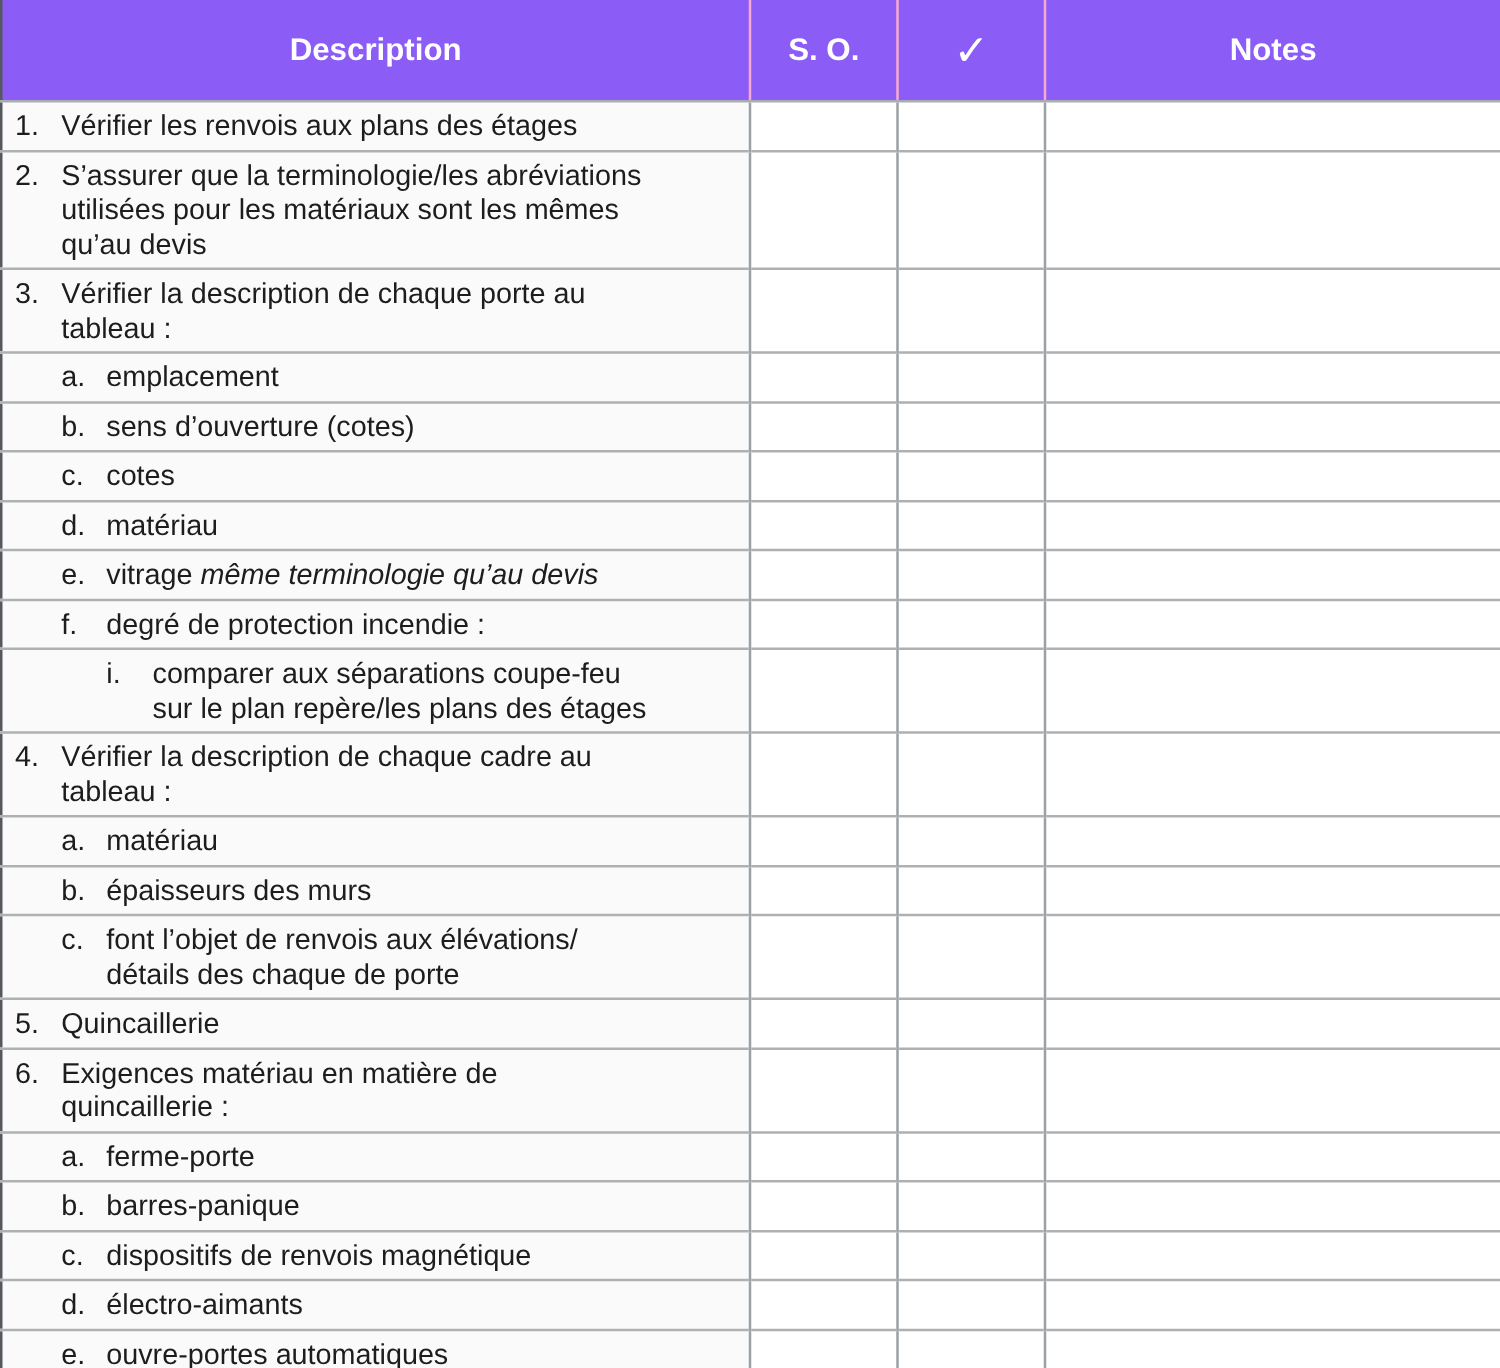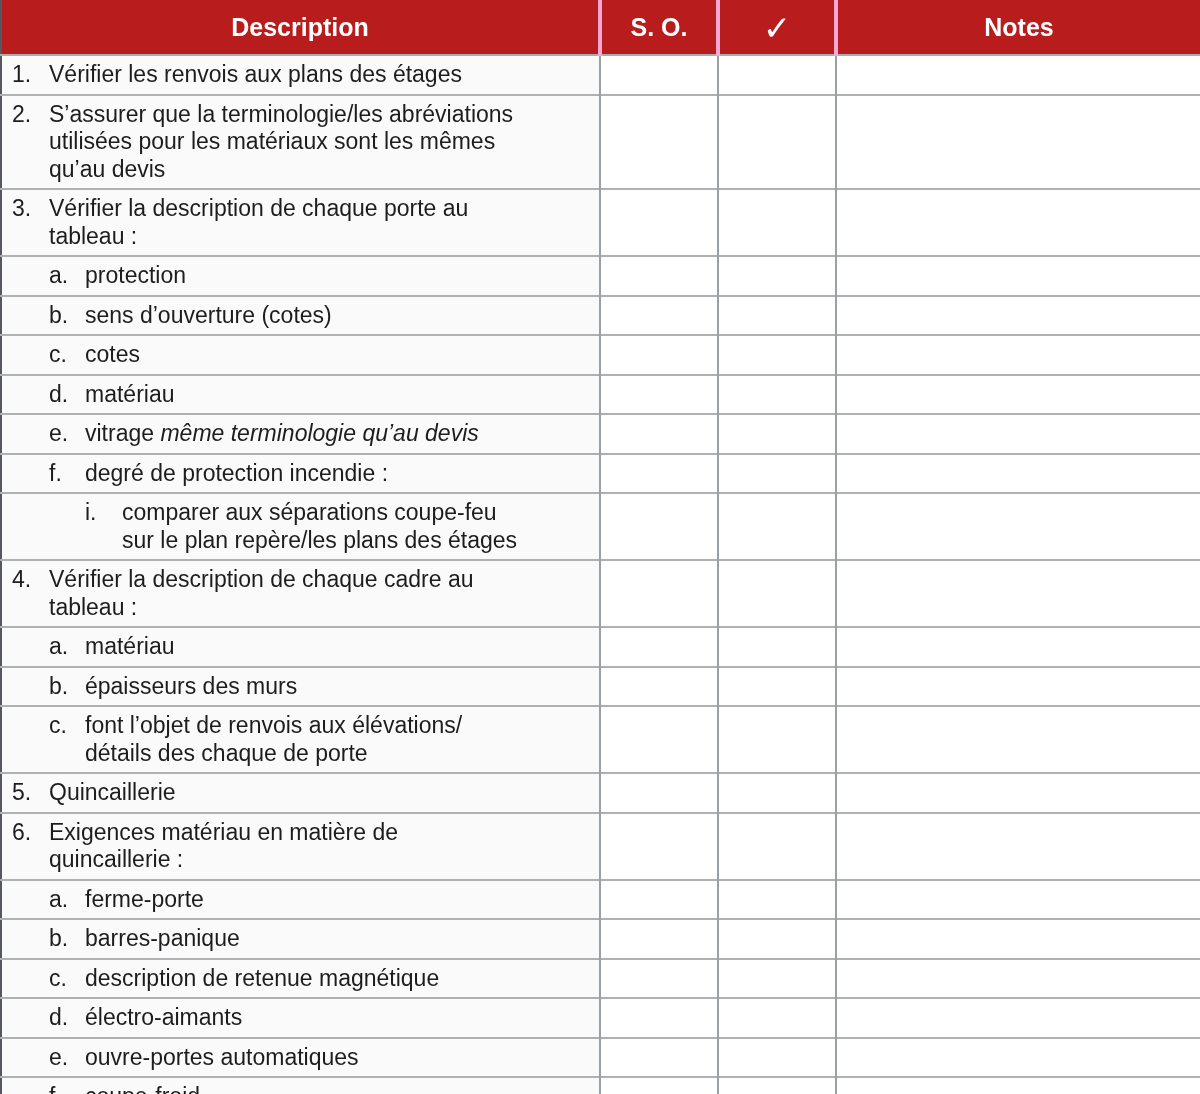--- a/index.html
+++ b/index.html
@@ -14,31 +14,31 @@
     border-left: 2px solid #55585c;
     border-bottom: 2px solid #6b6f73;
     border-right: 2px solid #b3b6b9;
   }
   col.col-desc  { width: 599px; }
   col.col-so    { width: 118px; }
   col.col-check { width: 118px; }
   col.col-notes { width: 365px; }
 
   thead th {
-    background: #b91c1c;
+    background: #8b5cf6;
     color: #ffffff;
     font-weight: bold;
     font-size: 25px;
     height: 54px;
     text-align: center;
     vertical-align: middle;
     border-bottom: 2px solid #a9adb0;
-    padding: 0;
-  }
-  thead th + th { border-left: 4px solid #f9a8d4; }
+    padding: 13px;
+  }
+  thead th + th { border-left: 2px solid #f9a8d4; }
   thead th .check-icon {
     font-size: 34px;
     font-weight: normal;
     line-height: 1;
     position: relative;
     top: 1px;
   }
 
   tbody td {
     vertical-align: top;
@@ -119,21 +119,21 @@
           </div>
         </td>
         <td></td>
         <td></td>
         <td></td>
       </tr>
       <tr>
         <td class="desc level-2">
           <div class="desc-wrap">
             <span class="marker">a.</span>
-            <span class="desc-text">protection</span>
+            <span class="desc-text">emplacement</span>
           </div>
         </td>
         <td></td>
         <td></td>
         <td></td>
       </tr>
       <tr>
         <td class="desc level-2">
           <div class="desc-wrap">
             <span class="marker">b.</span>
@@ -288,21 +288,21 @@
           </div>
         </td>
         <td></td>
         <td></td>
         <td></td>
       </tr>
       <tr>
         <td class="desc level-2">
           <div class="desc-wrap">
             <span class="marker">c.</span>
-            <span class="desc-text">description de retenue magnétique</span>
+            <span class="desc-text">dispositifs de renvois magnétique</span>
           </div>
         </td>
         <td></td>
         <td></td>
         <td></td>
       </tr>
       <tr>
         <td class="desc level-2">
           <div class="desc-wrap">
             <span class="marker">d.</span>

